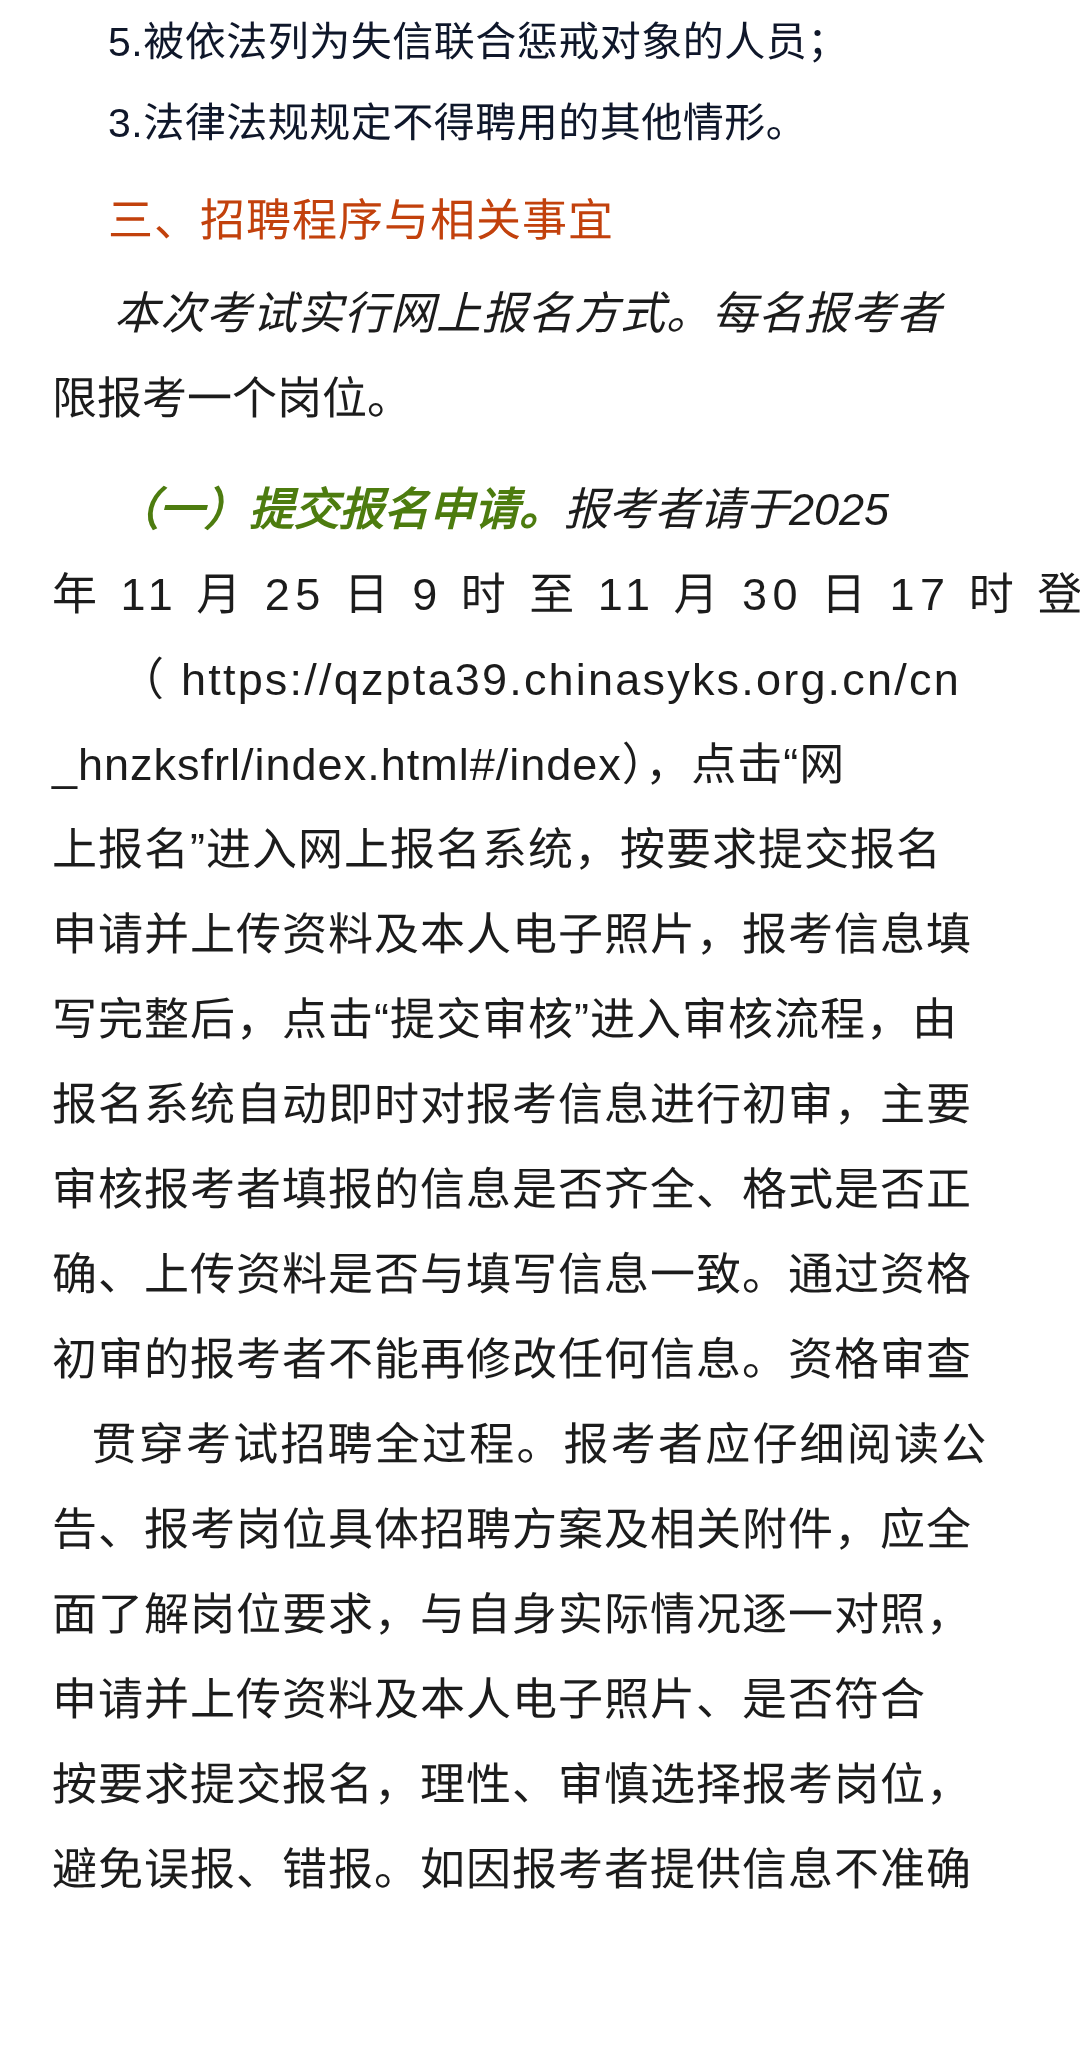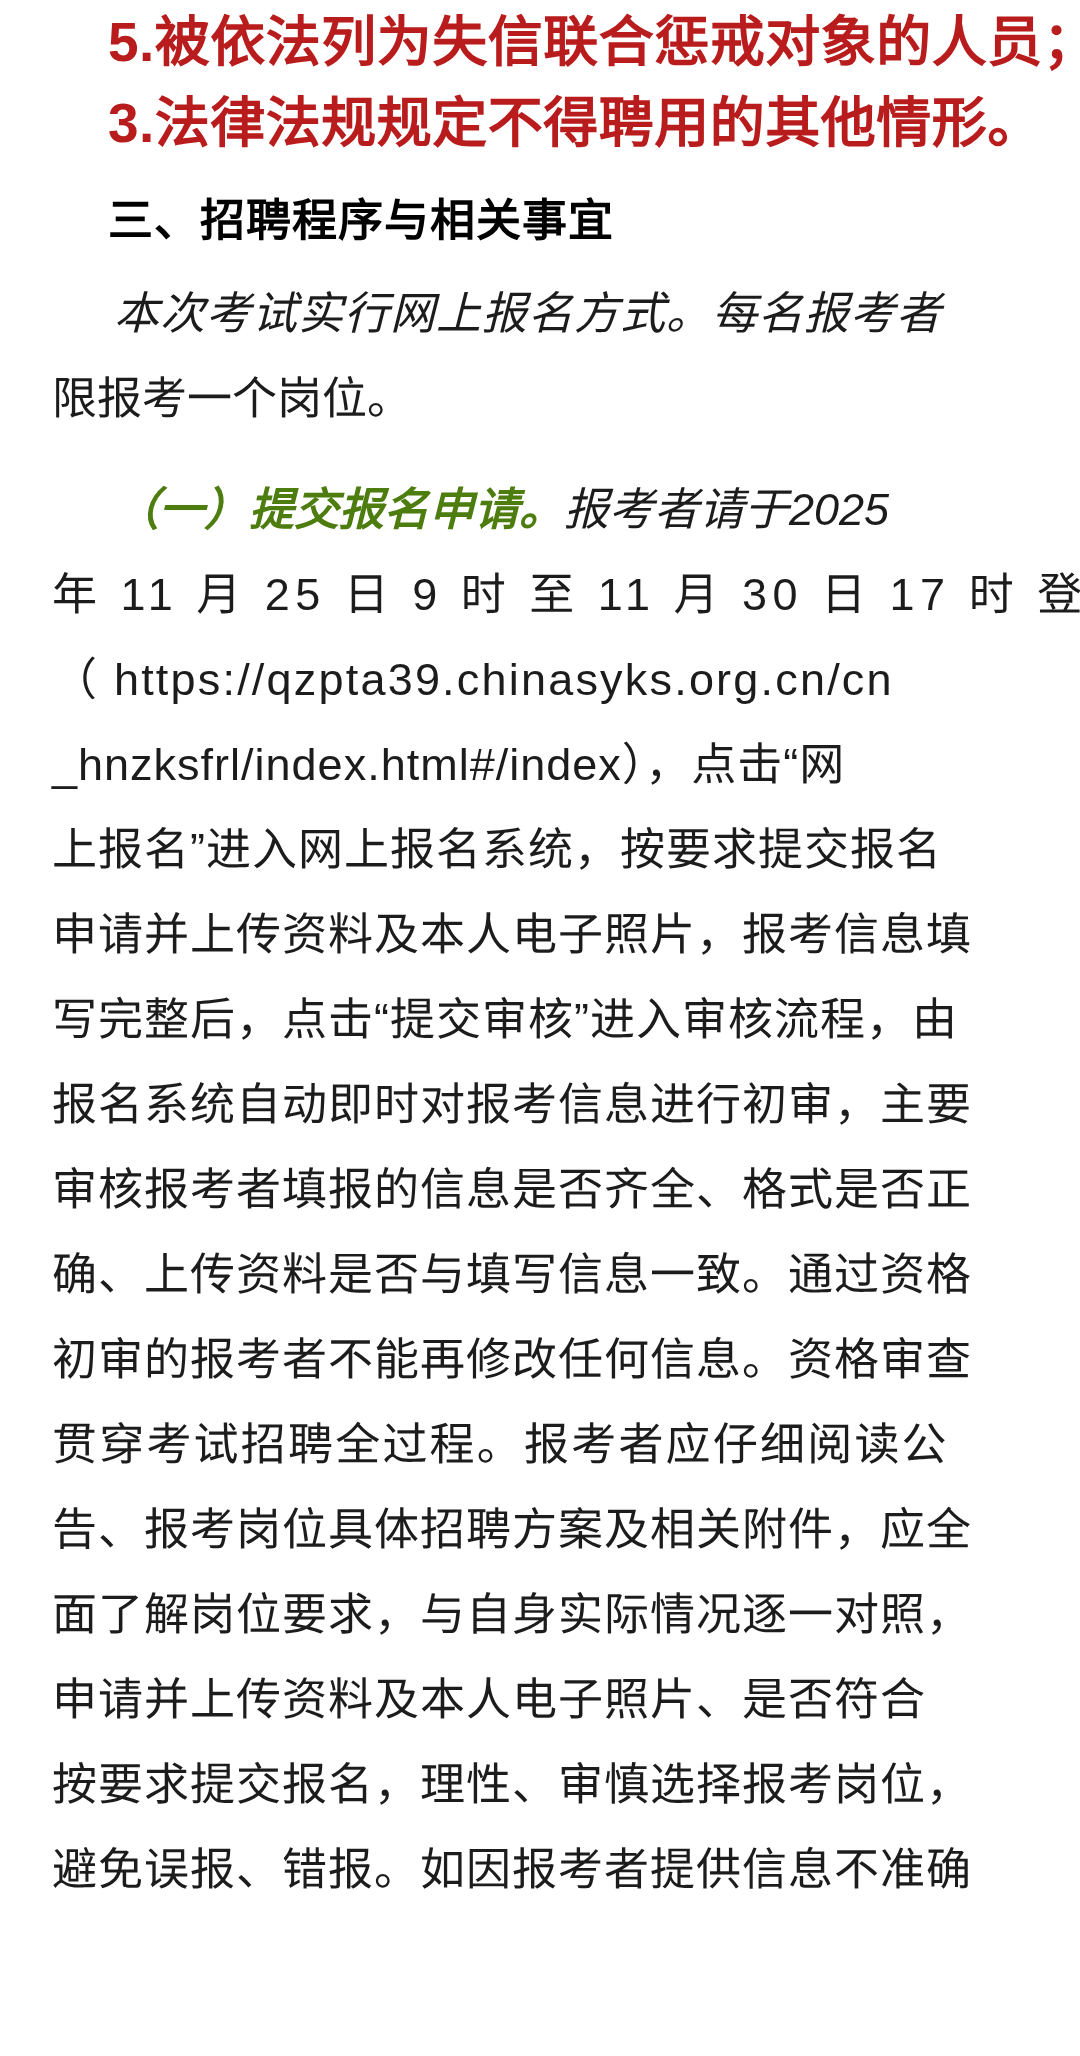--- a/index.html
+++ b/index.html
@@ -26,39 +26,39 @@
     overflow: hidden;
   }
 
   
   .doc {
     padding-top: 2px;
   }
 
   .line,
   .para {
-    color: #b91c1c;
-    font-size: 55px;
+    color: #0f172a;
+    font-size: 41px;
     line-height: 81px;
     letter-spacing: 0.5px;
     white-space: nowrap;
-    font-weight: 700;
+    font-weight: 400;
   }
 
   
   .clause {
     text-indent: 56px;
   }
 
   
   .heading {
-    color: #000000;
+    color: #c2410c;
     font-size: 45px;
     line-height: 81px;
-    font-weight: 700;
+    font-weight: 400;
     text-indent: 56px;
     white-space: nowrap;
     letter-spacing: 1px;
     margin-top: 16px;
     margin-bottom: 10px;
   }
 
   
   .body-para {
     margin: 0;
@@ -78,20 +78,21 @@
     text-indent: 62px;
     font-style: italic;
   }
 
   
   .ln.track-wide {
     letter-spacing: 5.5px;
   }
   .ln.track-med {
     letter-spacing: 2.2px;
+    text-align: center;
   }
   .ln.track-sm {
     letter-spacing: 1.0px;
   }
 
   .blue {
     color: #4d7c0f;
     font-weight: 700;
   }
 

